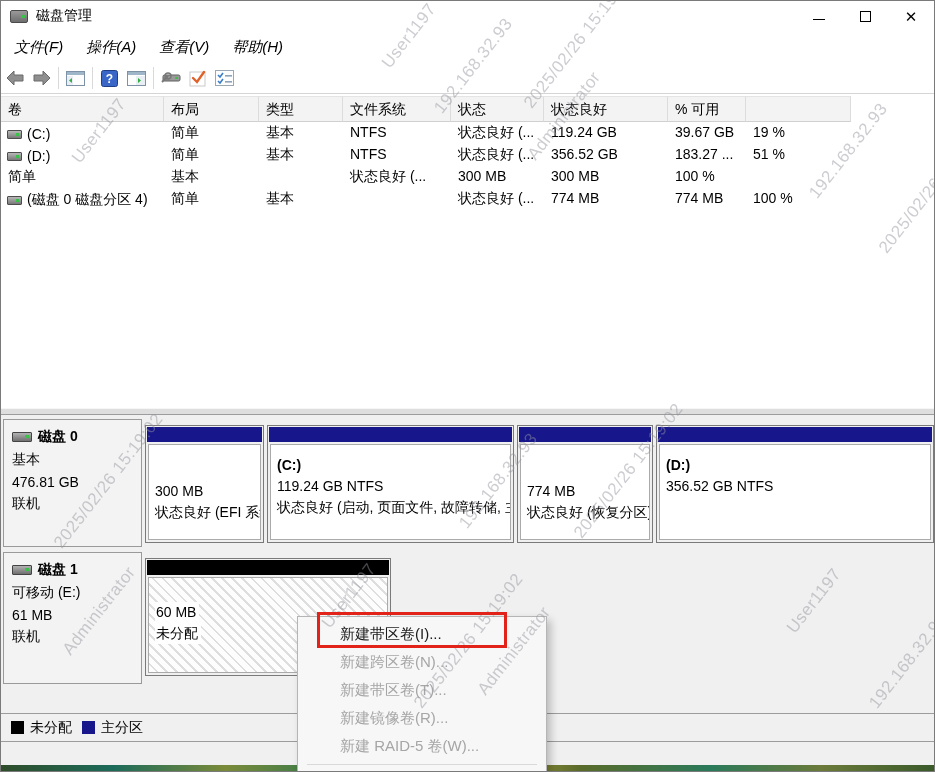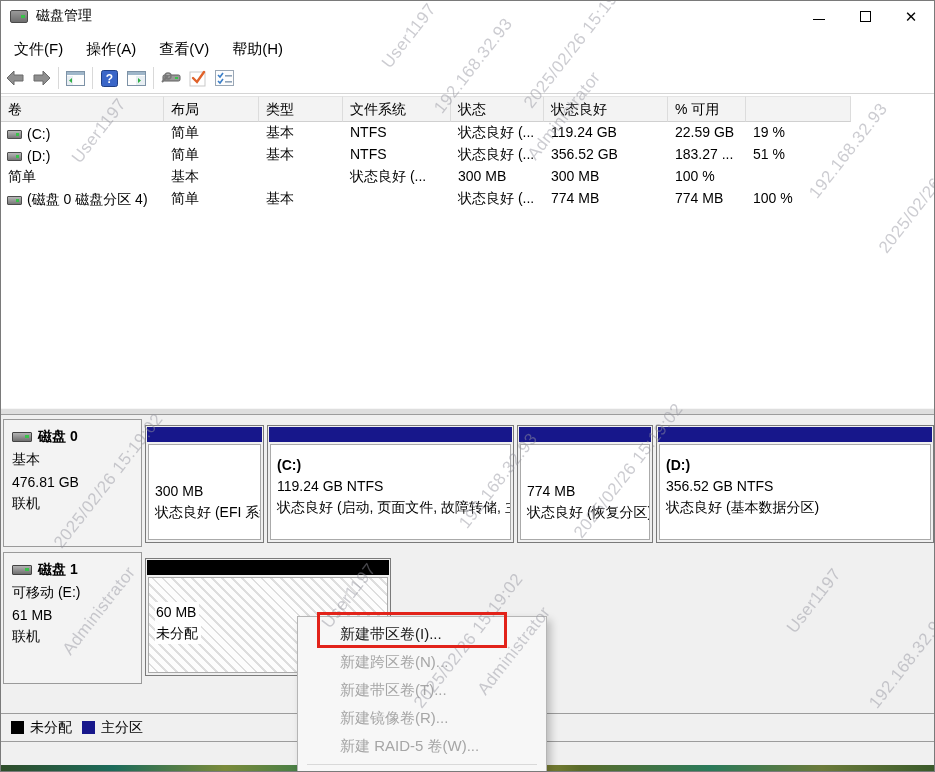--- a/index.html
+++ b/index.html
@@ -15,21 +15,21 @@
   .title-icon::after { content:""; position:absolute; right:2px; top:4px; width:4px; height:3px; background:#39c24a; }
   .title-text { font-size:14px; color:#000;font-family:Liberation Mono, monospace; }
   .win-controls { position:absolute; right:0; top:0; height:30px; display:flex; }
   .win-btn { width:46px; height:30px; display:flex; align-items:center; justify-content:center; cursor:pointer; }
   .glyph-min { width:12px; height:0; border-bottom:1px solid #000; margin-top:6px; }
   .glyph-max { width:11px; height:11px; border:1px solid #000; }
   .glyph-close { font-size:15px; color:#000; line-height:1; }
 
   
   .menubar { position:absolute; left:0; top:30px; width:100%; height:32px; background:#fff;
-             display:flex; align-items:flex-end; font-size:15px; }
+             display:flex; align-items:center; font-size:15px;font-style:italic; }
   .menu-item { padding:4px 10px; margin-left:3px; color:#000; cursor:default; }
 
   
   .toolbar { position:absolute; left:0; top:62px; width:100%; height:31px; background:#fff;
              display:flex; align-items:center; border-bottom:1px solid #d5d5d5; }
   .tb-btn { width:27px; height:25px; display:flex; align-items:center; justify-content:center; cursor:pointer; }
   .tb-sep { width:1px; height:22px; background:#d9d9d9; margin:0 3px; }
 
   
   .table-pane { position:absolute; left:0; top:95px; width:100%; height:312px; background:#fff; }
@@ -204,21 +204,21 @@
     <div class="vt-grid vt-row">
       <div class="cell volcell">
           <span class="vol-icon"></span>
           <span>(C:)</span>
         </div>
       <div class="cell">简单</div>
       <div class="cell">基本</div>
       <div class="cell">NTFS</div>
       <div class="cell">状态良好 (...</div>
       <div class="cell">119.24 GB</div>
-      <div class="cell">22.59 GB</div>
+      <div class="cell">39.67 GB</div>
       <div class="cell">19 %</div>
       <div class="cell"></div>
     </div>
     <div class="vt-grid vt-row">
       <div class="cell volcell">
           <span class="vol-icon"></span>
           <span>(D:)</span>
         </div>
       <div class="cell">简单</div>
       <div class="cell">基本</div>
@@ -289,21 +289,20 @@
       <div class="part-body pad2">
         <div>774 MB</div>
         <div>状态良好 (恢复分区)</div>
       </div>
     </div>
     <div class="part-box" style="left:655px; top:10px; width:278px; height:118px;">
       <div class="part-top"></div>
       <div class="part-body pad3">
         <div class="pname">(D:)</div>
         <div>356.52 GB NTFS</div>
-        <div>状态良好 (基本数据分区)</div>
       </div>
     </div>
 
     <div class="disk-panel" style="left:2px; top:137px; width:139px; height:132px;">
       <div class="dp-title">
           <span class="disk-icon"></span>
           <span>磁盘 1</span>
         </div>
       <div class="dp-line">可移动 (E:)</div>
       <div class="dp-line">61 MB</div>

